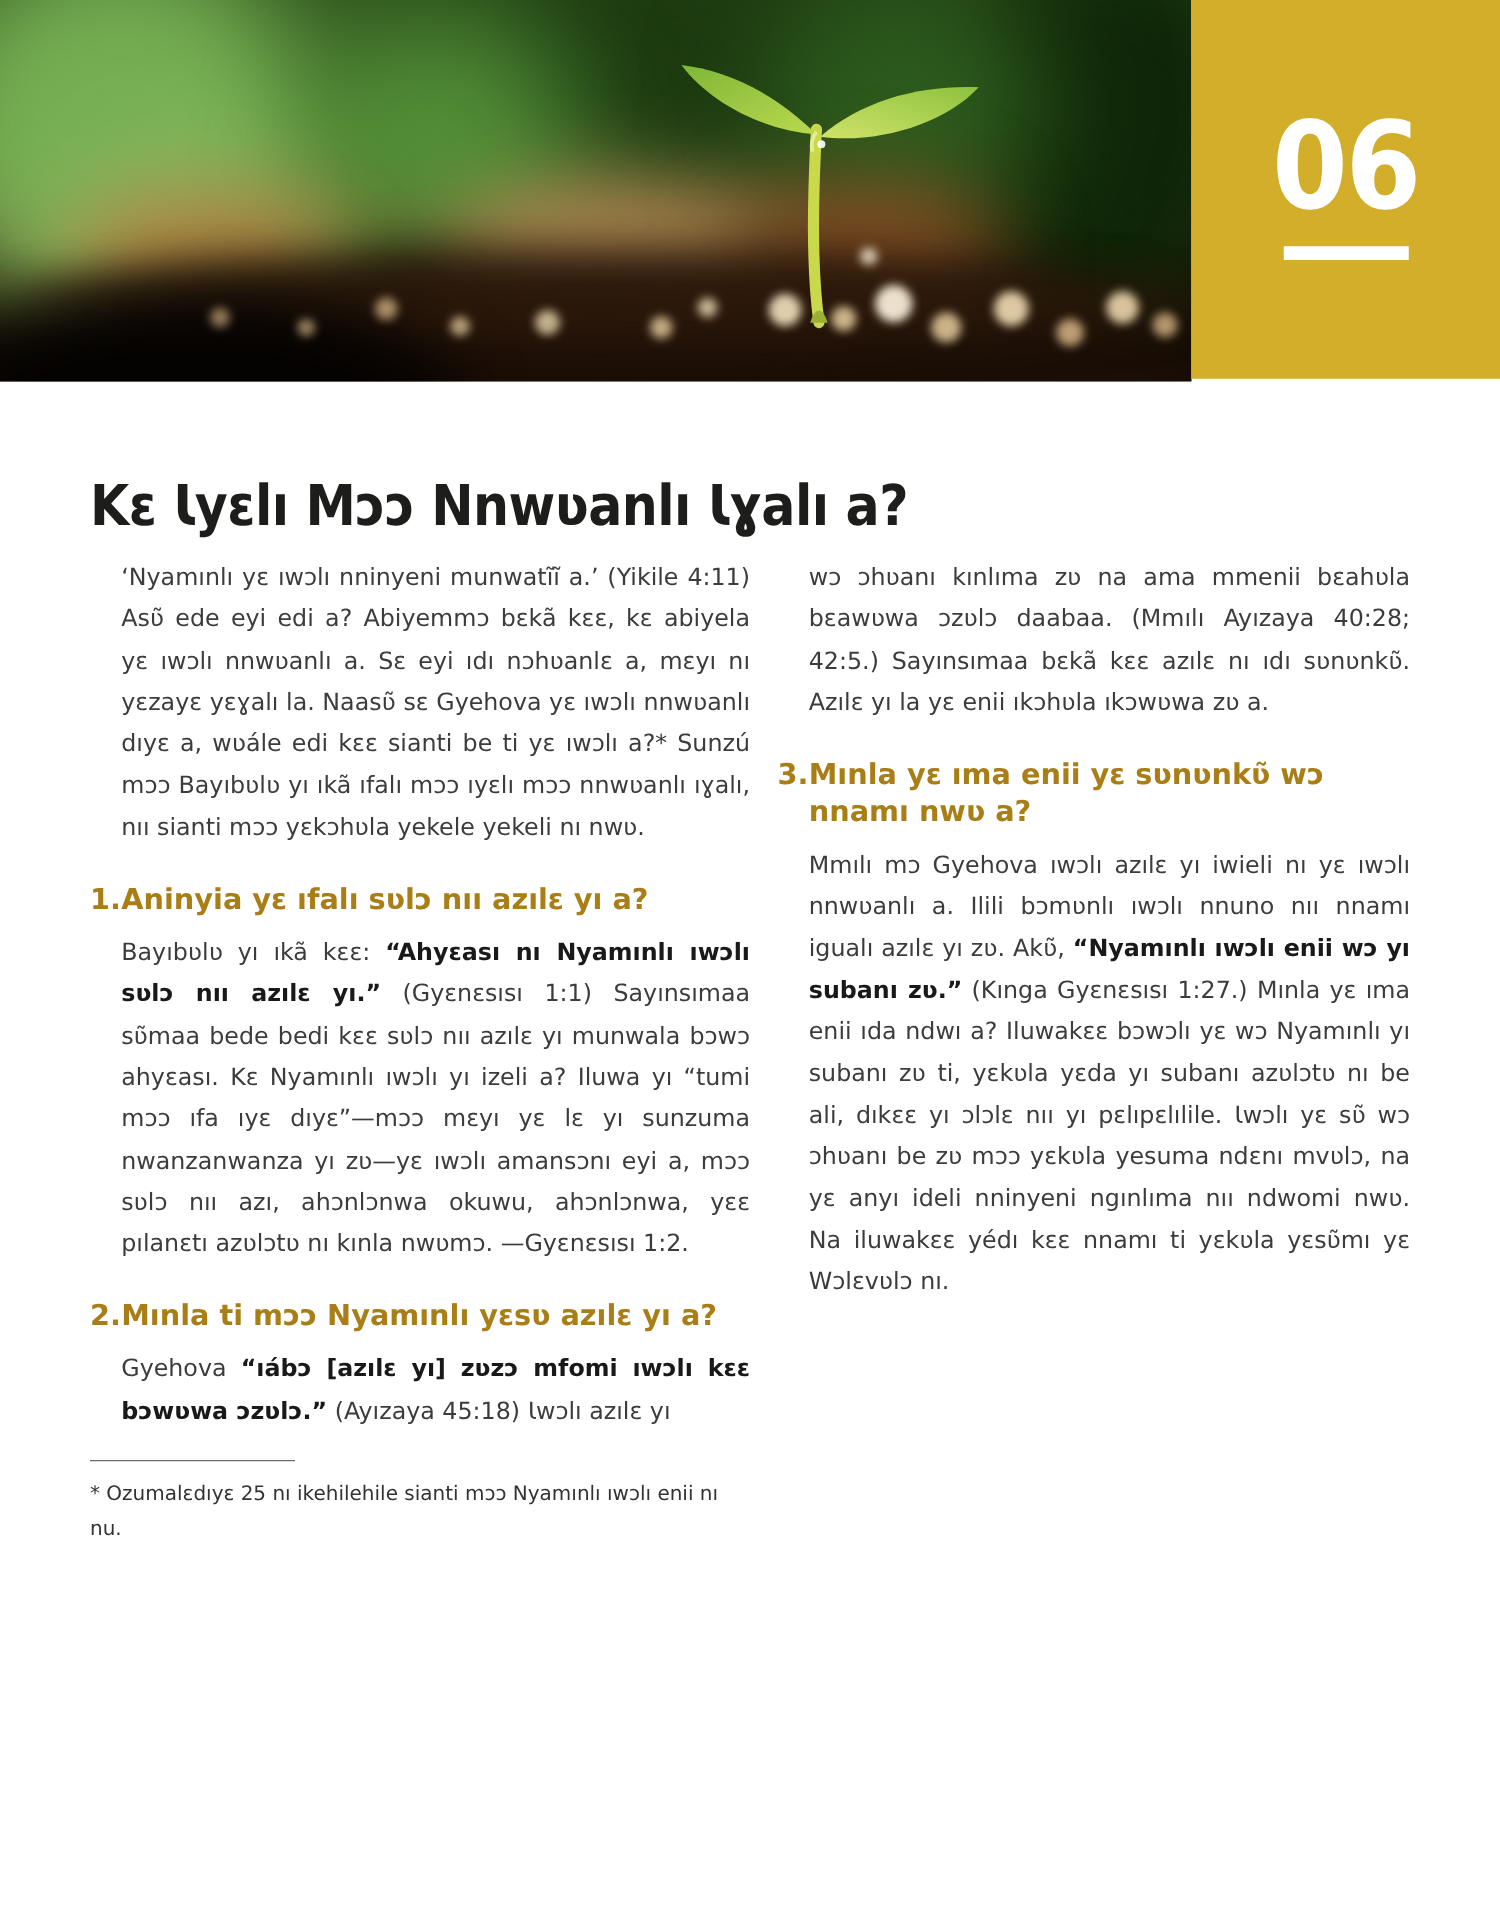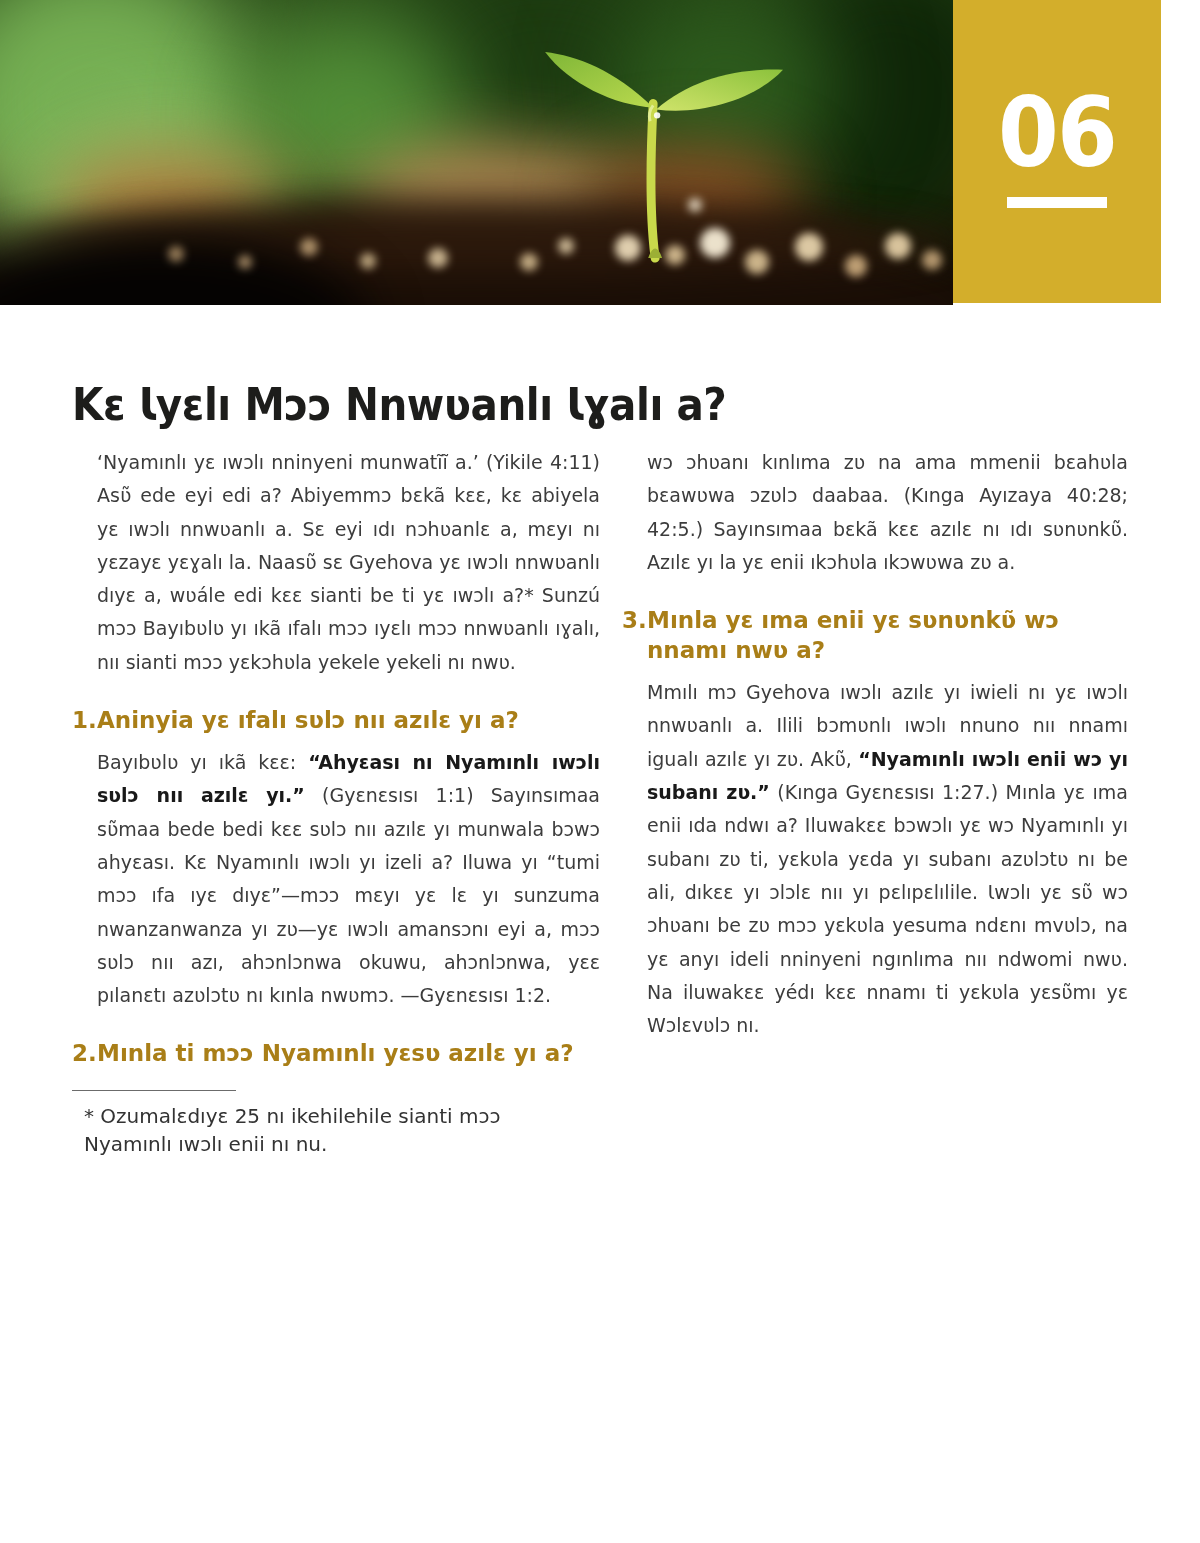--- a/index.html
+++ b/index.html
@@ -42,21 +42,21 @@
   .d10{left:558px;top:238px;width:16px;height:16px;background:#f0dcb4;opacity:.8;}
   .d11{left:300px;top:238px;width:18px;height:18px;background:#d9b787;opacity:.75;}
   .d12{left:360px;top:253px;width:16px;height:16px;background:#e8cfa0;opacity:.75;}
   .d13{left:428px;top:248px;width:20px;height:20px;background:#ecd6ac;opacity:.8;}
   .d14{left:238px;top:255px;width:14px;height:14px;background:#d9b787;opacity:.7;}
   .d15{left:168px;top:246px;width:16px;height:16px;background:#caa878;opacity:.7;}
   .d16{left:688px;top:198px;width:14px;height:14px;background:#f6ecd6;opacity:.8;}
   .seedling{position:absolute;left:530px;top:42px;width:280px;height:228px;}
   
   .chapter-box{
-    position:absolute;left:953px;top:0;width:208px;height:303px;
+    position:absolute;left:953px;top:0;width:247px;height:303px;
     background:#d3ae2b;color:#ffffff;text-align:center;
   }
   .chapter-number{
     margin-top:84px;font-size:97px;line-height:97px;font-weight:700;
     transform:scaleX(.9);letter-spacing:-2px;
   }
   .chapter-underline{
     width:100px;height:11px;background:#ffffff;margin:16px auto 0;
   }
   
@@ -84,21 +84,21 @@
     display:flex;margin:0 0 11px 0;
     font-size:23px;line-height:30px;font-weight:700;color:#a97e17;
   }
   .sec-heading .num{flex:0 0 25px;}
   .sec-heading .txt{flex:1;}
   .footnote-sep{
     width:164px;border:0;border-top:1.5px solid #6b6b6b;
     margin:22px 0 12px 0;
   }
   .footnote{
-    margin:12px;font-size:20px;line-height:27.5px;color:#333333;text-align:left;
+    margin:0;font-size:16px;line-height:27.5px;color:#333333;text-align:left;
   }
 </style>
 </head>
 <body>
 
 <div class="photo">
   <div>
     <div class="blob b1"></div>
     <div class="blob b2"></div>
     <div class="blob b3"></div>
@@ -163,27 +163,28 @@
     <div class="sec-heading">
       <span class="num">1.</span>
       <span class="txt">Aninyia yɛ ıfalı sʋlɔ nıı azılɛ yı a?</span>
     </div>
     <p class="body-par"><span>Bayıbʋlʋ yı ıkã kɛɛ: </span><span class="b">“Ahyɛası nı Nyamınlı ıwɔlı sʋlɔ nıı azılɛ yı.”</span><span> (Gyɛnɛsısı 1:1) Sayınsımaa sʋ̃maa bede bedi kɛɛ sʋlɔ nıı azılɛ yı munwala bɔwɔ ahyɛası. Kɛ Nyamınlı ıwɔlı yı izeli a? Iluwa yı “tumi mɔɔ ıfa ıyɛ dıyɛ”—mɔɔ mɛyı yɛ lɛ yı sunzuma nwanzanwanza yı zʋ—yɛ ıwɔlı amansɔnı eyi a, mɔɔ sʋlɔ nıı azı, ahɔnlɔnwa okuwu, ahɔnlɔnwa, yɛɛ pılanɛtı azʋlɔtʋ nı kınla nwʋmɔ. —Gyɛnɛsısı 1:2.</span></p>
 
     <div class="sec-heading">
       <span class="num">2.</span>
       <span class="txt">Mınla ti mɔɔ Nyamınlı yɛsʋ azılɛ yı a?</span>
     </div>
+    <p class="body-par" style="margin-bottom:0;"><span>Gyehova </span><span class="b">“ıábɔ [azılɛ yı] zʋzɔ mfomi ıwɔlı kɛɛ bɔwʋwa ɔzʋlɔ.”</span><span> (Ayızaya 45:18) Ɩwɔlı azılɛ yı</span></p>
 
     <hr class="footnote-sep">
     <p class="footnote">* Ozumalɛdıyɛ 25 nı ikehilehile sianti mɔɔ Nyamınlı ıwɔlı enii nı nu.</p>
   </div>
 
   <div class="col-right">
-    <p class="body-par"><span>wɔ ɔhʋanı kınlıma zʋ na ama mmenii bɛahʋla bɛawʋwa ɔzʋlɔ daabaa. (Kınga Ayızaya 40:28; 42:5.) Sayınsımaa bɛkã kɛɛ azılɛ nı ıdı sʋnʋnkʋ̃. Azılɛ yı la yɛ enii ıkɔhʋla ıkɔwʋwa zʋ a.</span></p>
+    <p class="body-par"><span>wɔ ɔhʋanı kınlıma zʋ na ama mmenii bɛahʋla bɛawʋwa ɔzʋlɔ daabaa. (Mmılı Ayızaya 40:28; 42:5.) Sayınsımaa bɛkã kɛɛ azılɛ nı ıdı sʋnʋnkʋ̃. Azılɛ yı la yɛ enii ıkɔhʋla ıkɔwʋwa zʋ a.</span></p>
 
     <div class="sec-heading">
       <span class="num">3.</span>
       <span class="txt">Mınla yɛ ıma enii yɛ sʋnʋnkʋ̃ wɔ nnamı nwʋ a?</span>
     </div>
     <p class="body-par"><span>Mmılı mɔ Gyehova ıwɔlı azılɛ yı iwieli nı yɛ ıwɔlı nnwʋanlı a. Ilili bɔmʋnlı ıwɔlı nnuno nıı nnamı igualı azılɛ yı zʋ. Akʋ̃, </span><span class="b">“Nyamınlı ıwɔlı </span><span class="b i">enii</span><span class="b"> wɔ yı subanı zʋ.”</span><span> (Kınga Gyɛnɛsısı 1:27.) Mınla yɛ ıma enii ıda ndwı a? Iluwakɛɛ bɔwɔlı yɛ wɔ Nyamınlı yı subanı zʋ ti, yɛkʋla yɛda yı subanı azʋlɔtʋ nı be ali, dıkɛɛ yı ɔlɔlɛ nıı yı pɛlıpɛlılile. Ɩwɔlı yɛ sʋ̃ wɔ ɔhʋanı be zʋ mɔɔ yɛkʋla yesuma ndɛnı mvʋlɔ, na yɛ anyı ideli nninyeni ngınlıma nıı ndwomi nwʋ. Na iluwakɛɛ yédı kɛɛ nnamı ti yɛkʋla yɛsʋ̃mı yɛ Wɔlɛvʋlɔ nı.</span></p>
   </div>
 
 </div>
 

